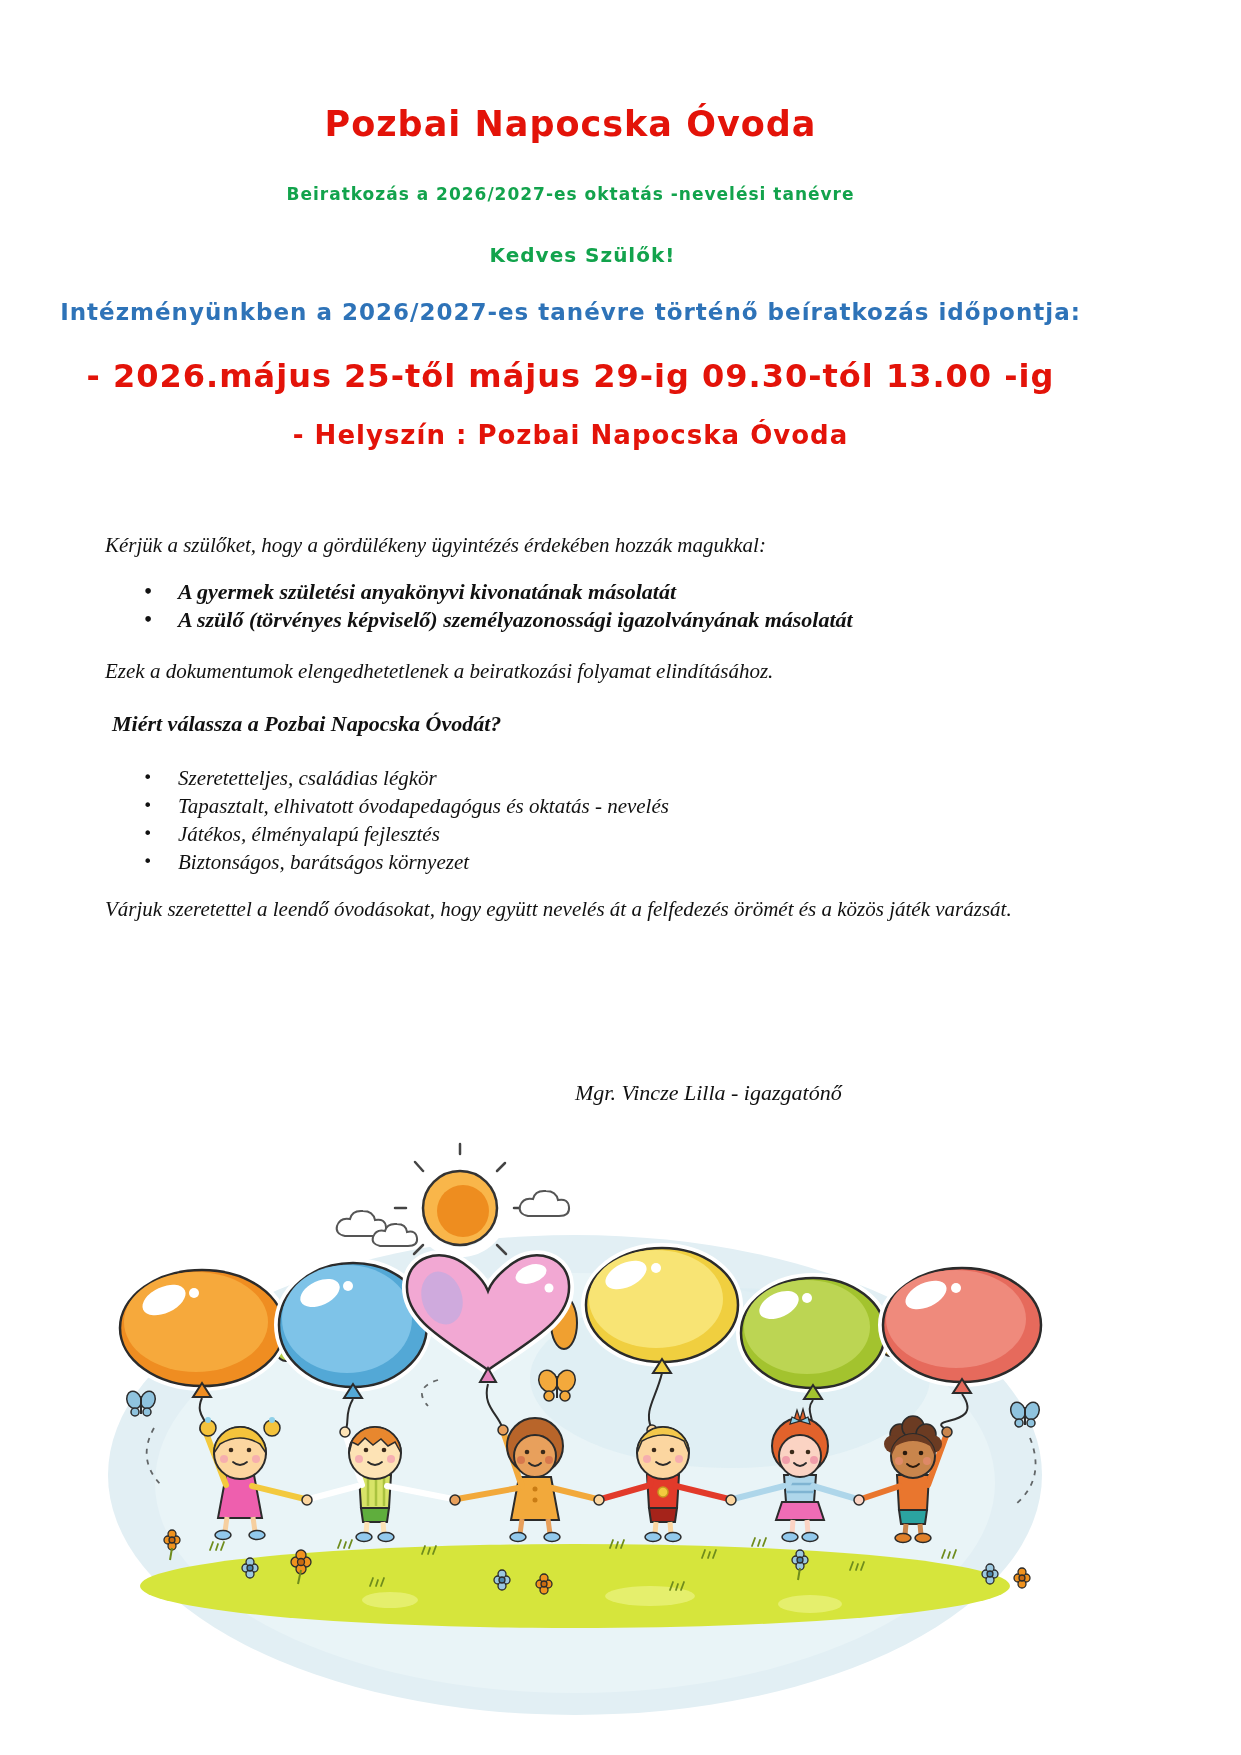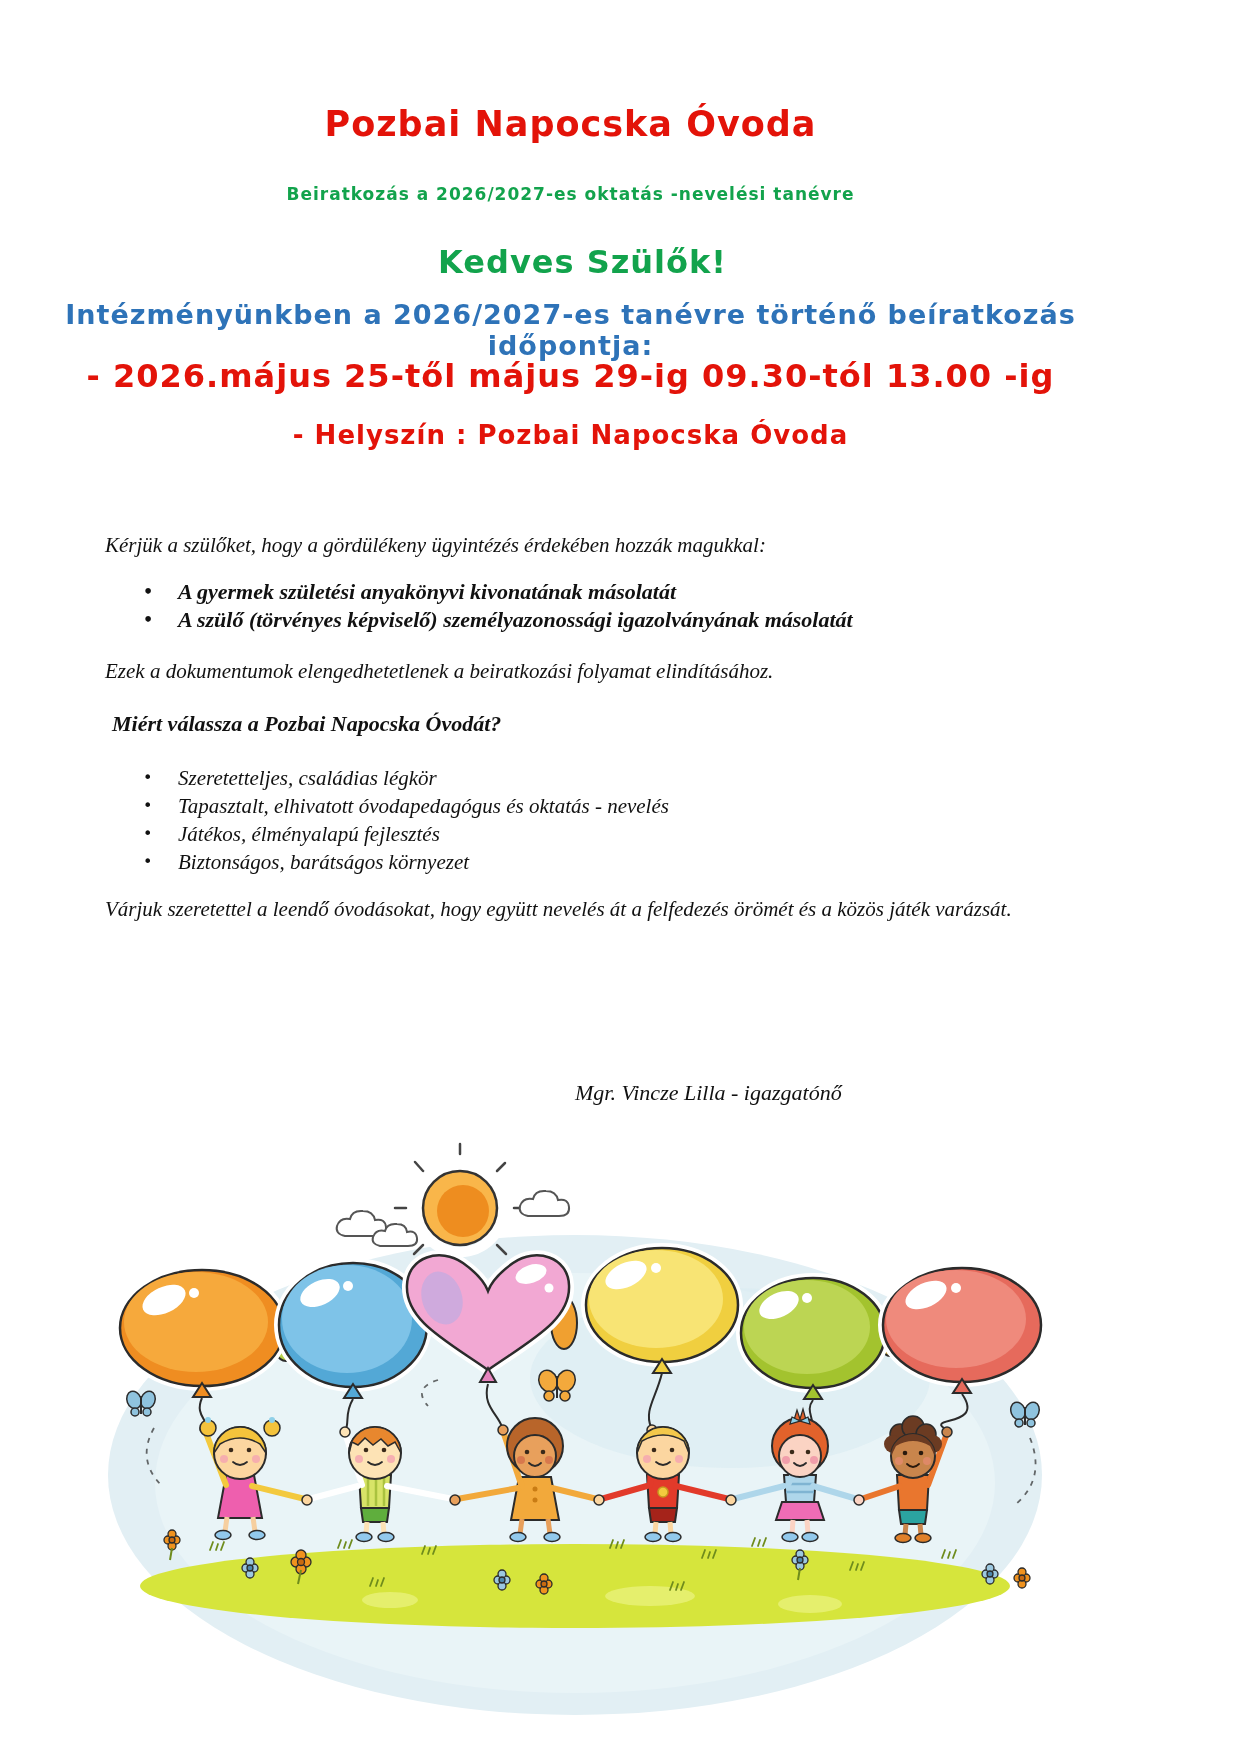--- a/index.html
+++ b/index.html
@@ -16,22 +16,22 @@
     font-family:"DejaVu Sans", sans-serif;
     font-weight:bold;
     text-align:center;
     letter-spacing:1px;
   }
   .fun-red{color:#e31309;}
   .fun-green{color:#12a34c;}
   .fun-blue{color:#2e73b8;}
   .t-title{top:104px;font-size:35px;}
   .t-sub{top:184px;font-size:17px;}
-  .t-greet{top:243px;font-size:32px;margin-left:24px;}
-  .t-enroll{top:299px;font-size:27px;}
+  .t-greet{top:243px;font-size:20px;margin-left:24px;}
+  .t-enroll{top:299px;font-size:23px;}
   .t-date{top:357px;font-size:32px;}
   .t-loc{top:420px;font-size:26px;}
   .serif-bi{font-style:italic;font-weight:bold;font-size:22px;}
   .serif-i{font-style:italic;font-size:21px;}
   .left-block{position:absolute;left:105px;width:1040px;}
   .docs-head{top:478px;}
   .docs-intro{top:533px;}
   .note{top:659px;}
   .why-head{top:711px;left:112px;}
   .closing{top:895px;line-height:28px;}

